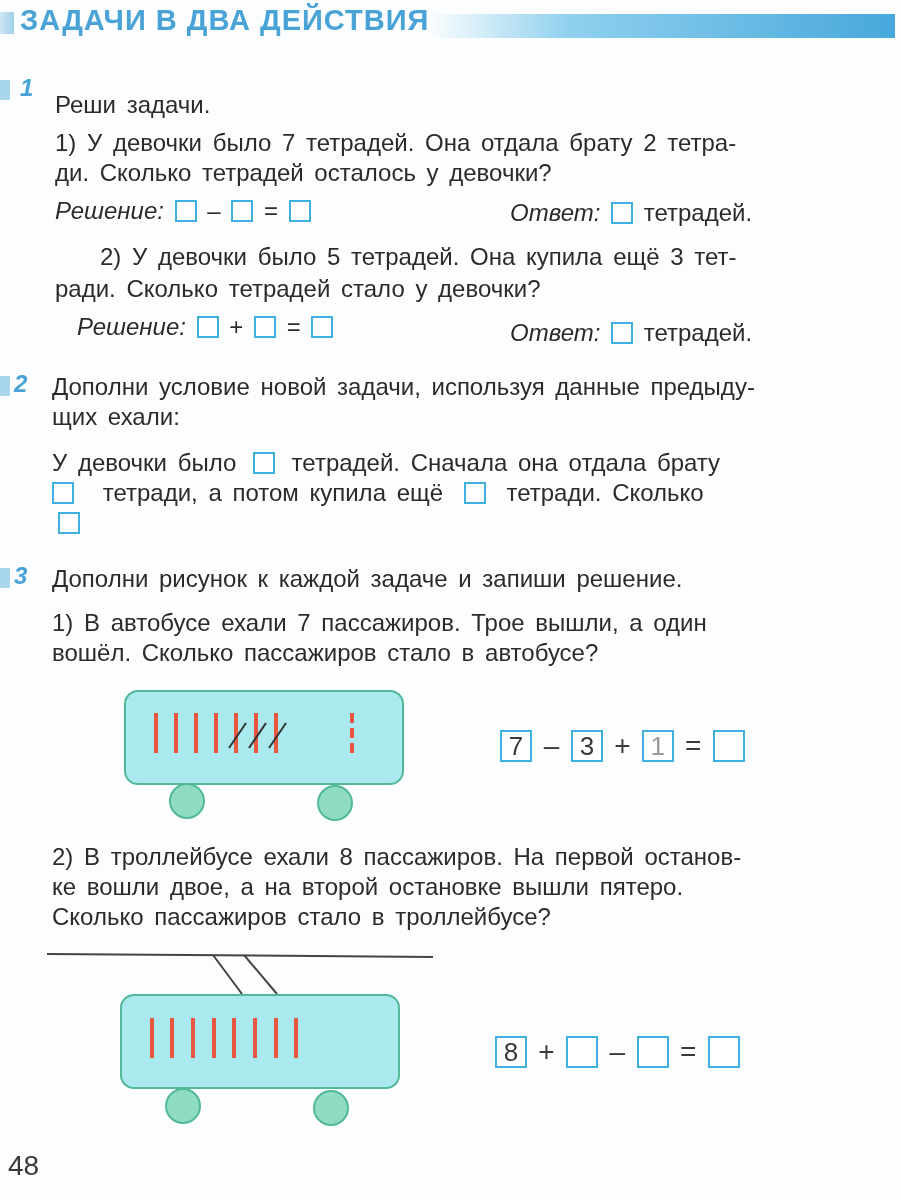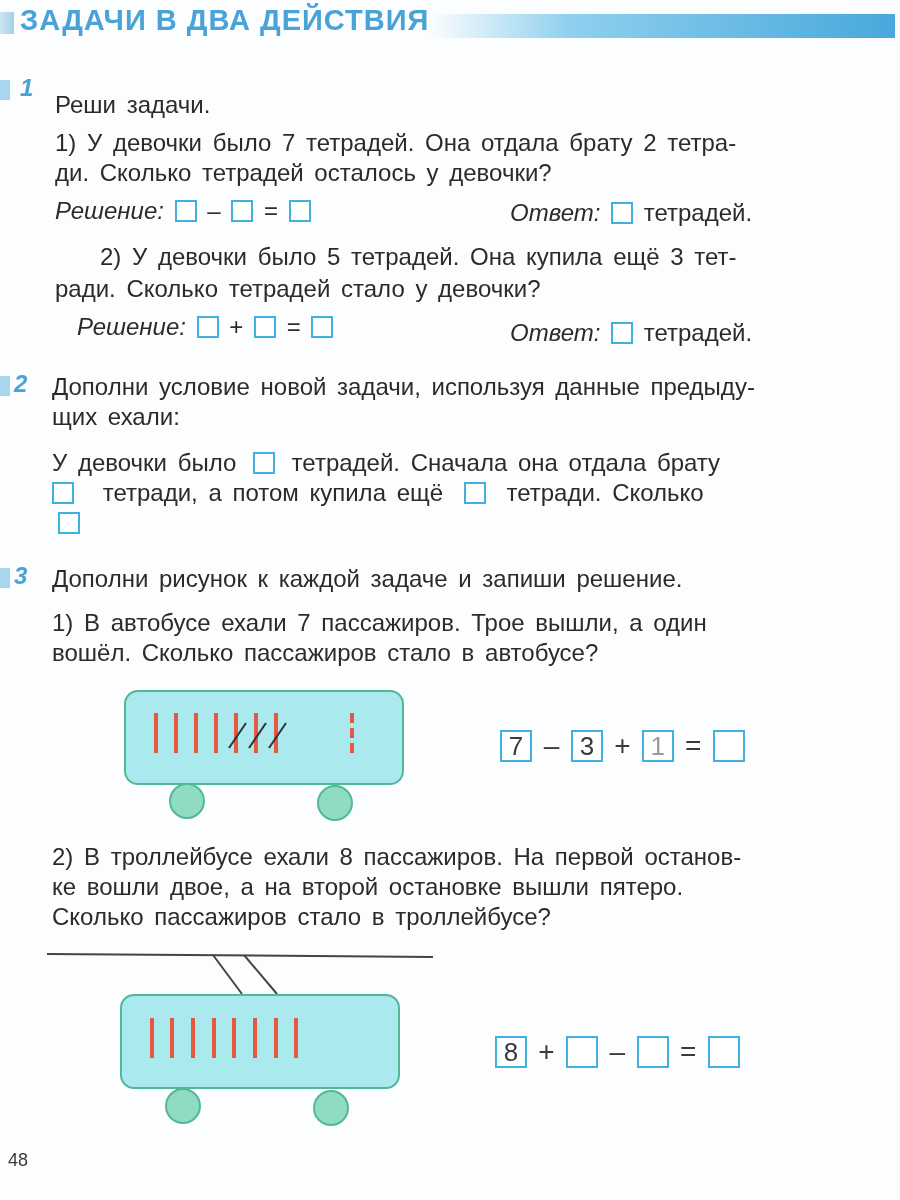--- a/index.html
+++ b/index.html
@@ -47,21 +47,21 @@
     .op { display: inline-block; font-size: 28px; color: #3a3a3a; width: 30px; text-align: center; vertical-align: middle; }
     .eq-row { white-space: nowrap; }
     .vehicle-body {
       background: #aaeaee; border: 2px solid #52b89a; border-radius: 14px; box-sizing: border-box;
     }
     .wheel {
       width: 36px; height: 36px; border-radius: 50%;
       background: #8fdcc3; border: 2px solid #52b89a; box-sizing: border-box;
     }
     .tally { width: 4px; height: 40px; background: #e8573f; }
-    .page-num { font-size: 18px; color: #3a3a3a; }
+    .page-num { font-size: 28px; color: #3a3a3a; }
   </style>
 </head>
 <body>
 
 <div class="abs header-leftmark"></div>
 <div class="abs header-title">ЗАДАЧИ В ДВА ДЕЙСТВИЯ</div>
 <div class="abs header-bar"></div>
 
 <div class="abs task-mark" style="left:0;top:80px;"></div>
 <div class="abs task-num" style="left:20px;top:74px;">1</div>

